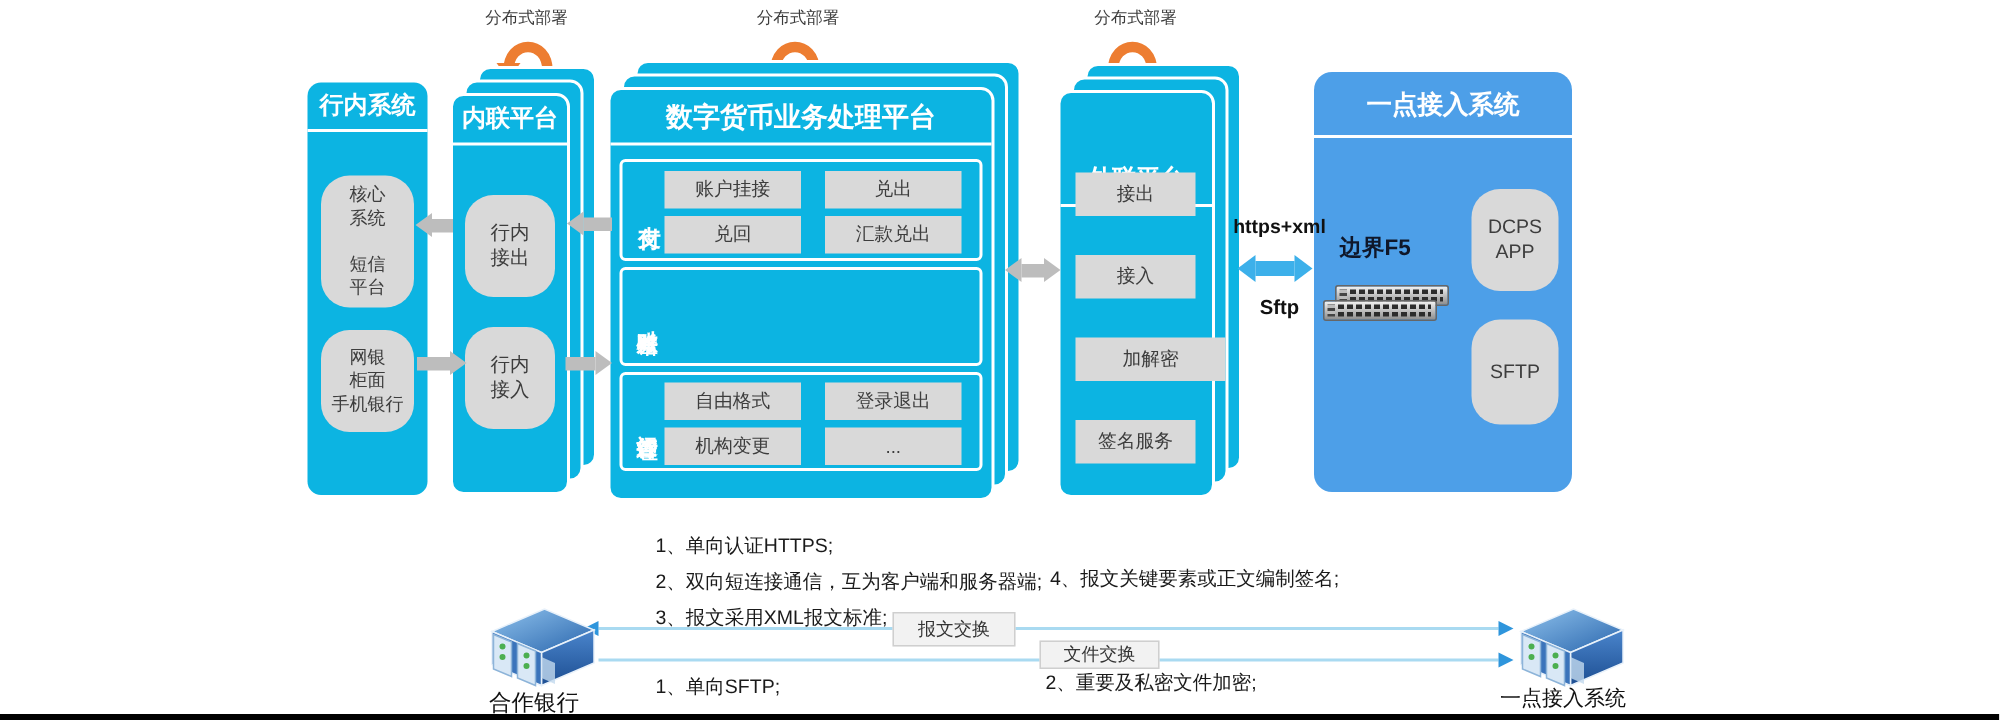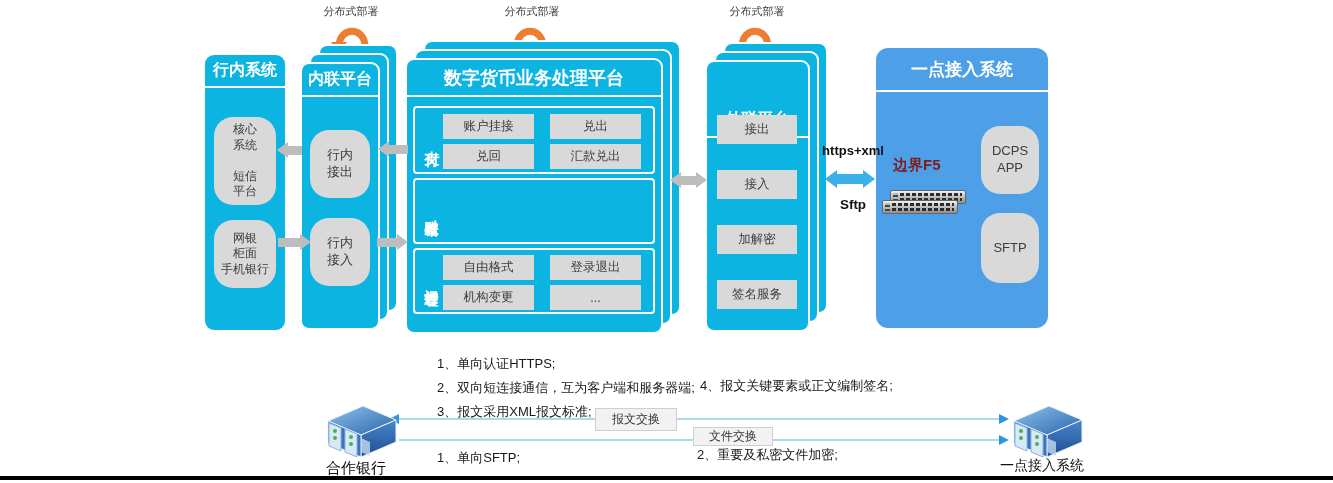--- a/index.html
+++ b/index.html
@@ -128,26 +128,26 @@
     </div>
   </div>
 
   <div class="layer" style="left:723px;top:42px;width:105px;height:272px;"></div>
   <div class="layer" style="left:714px;top:51px;width:105px;height:272px;"></div>
   <div class="abs cyan" style="left:705px;top:60px;width:105px;height:272px;border:2px solid #fff;box-sizing:border-box;">
     <div class="plat-title" style="height:35px;font-size:16px;margin-top:41px;">外联平台</div>
   </div>
   <div class="gbox" style="left:717px;top:115px;width:80px;height:29px;font-size:12.5px;">接出</div>
   <div class="gbox" style="left:717px;top:170px;width:80px;height:29px;font-size:12.5px;">接入</div>
-  <div class="gbox" style="left:717px;top:225px;width:80px;height:29px;font-size:12.5px;">加解密</div>
+  <div class="gbox" style="left:717px;top:225px;width:100px;height:29px;font-size:12.5px;">加解密</div>
   <div class="gbox" style="left:717px;top:280px;width:80px;height:29px;font-size:12.5px;">签名服务</div>
 
   <div class="abs" style="left:876px;top:48px;width:172px;height:280px;background:#4d9fe8;border-radius:12px;">
     <div class="plat-title" style="height:44px;font-size:17px;">一点接入系统</div>
-    <div class="abs" style="left:17px;top:108px;color:#7f1d1d;font-weight:bold;font-size:15px;">边界F5</div>
+    <div class="abs" style="left:17px;top:108px;color:#0f172a;font-weight:bold;font-size:15px;">边界F5</div>
     <div class="switch" style="left:14px;top:142px;"></div>
     <div class="switch" style="left:6px;top:152px;"></div>
   </div>
   <div class="gbox pre" style="left:981px;top:126px;width:58px;height:68px;font-size:13px;">DCPS
 APP</div>
   <div class="gbox pre" style="left:981px;top:213px;width:58px;height:70px;font-size:13px;">SFTP</div>
 
   <div class="garr hl" style="left:288px;top:146px;width:14px;"></div>
   <div class="garr hr" style="left:278px;top:238px;width:22px;"></div>
   <div class="garr hl" style="left:389px;top:145px;width:19px;"></div>

